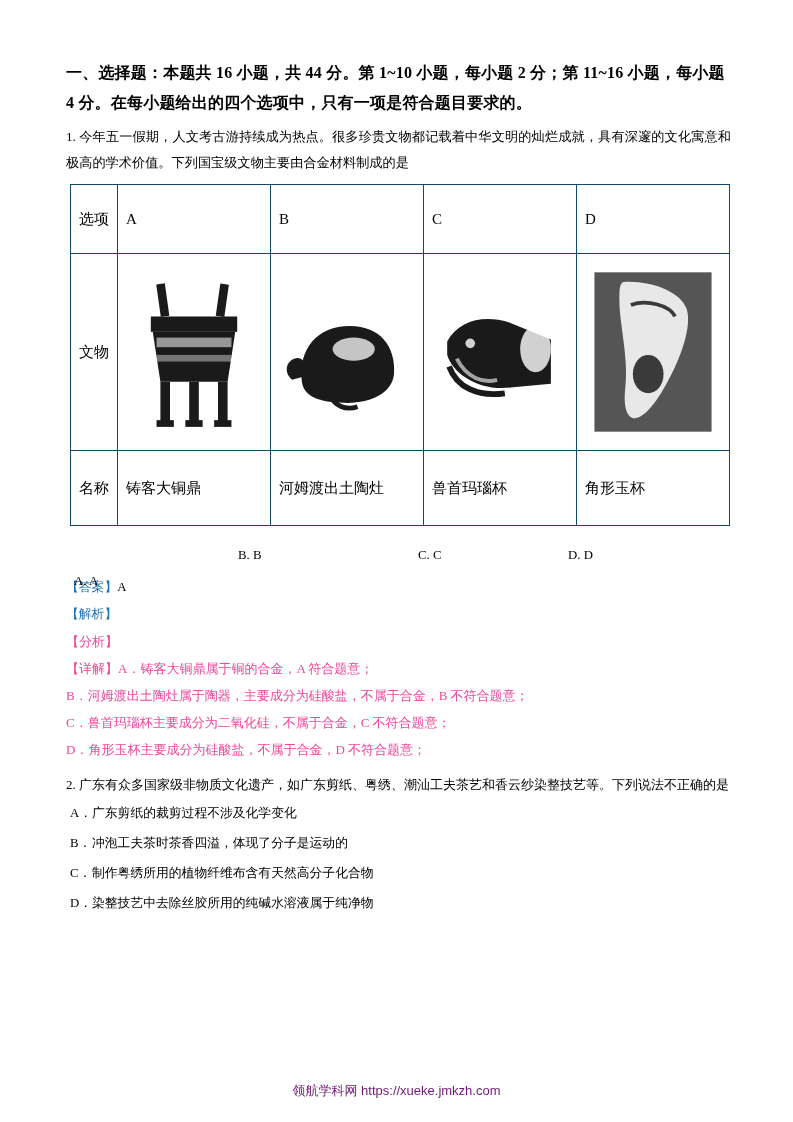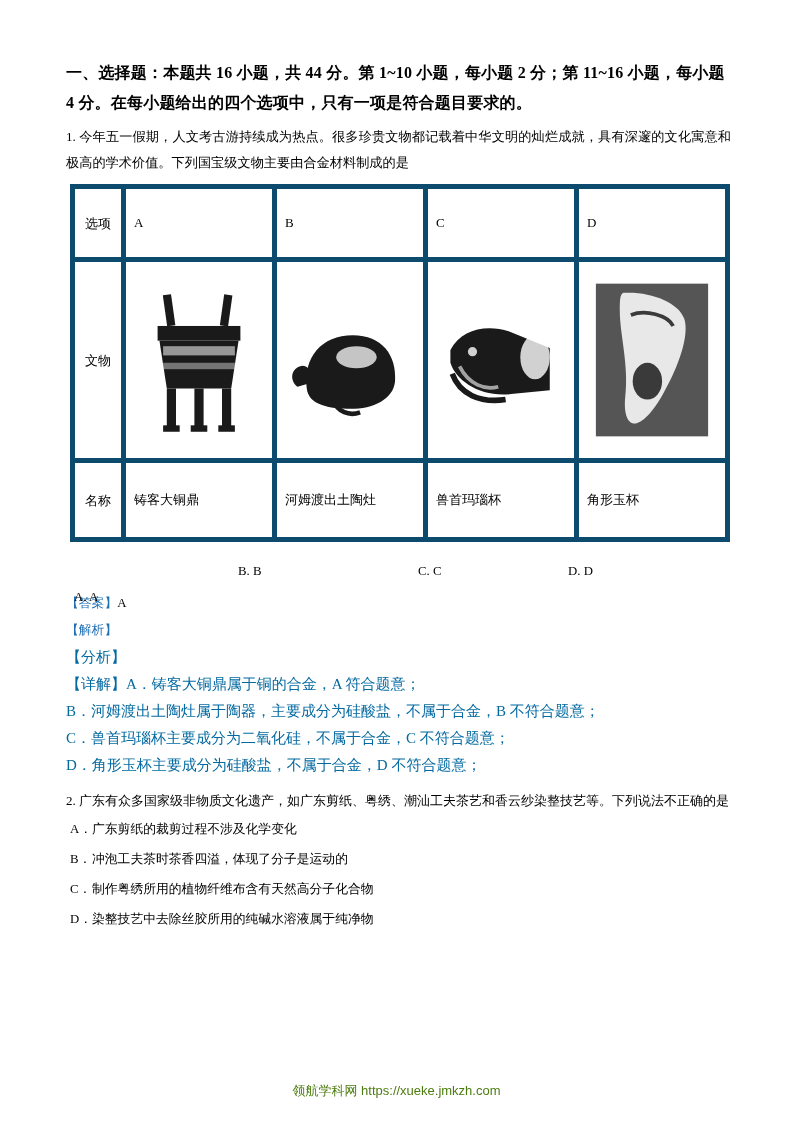--- a/index.html
+++ b/index.html
@@ -37,23 +37,23 @@
     margin-top: 4px;
     margin-bottom: 8px;
   }
   table.artifact-table {
     border-collapse: collapse;
     width: 660px;
     margin: 4px 0 0 4px;
     table-layout: fixed;
   }
   table.artifact-table td {
-    border: 5px solid #0c4a6e;
+    border: 1px solid #0c4a6e;
     vertical-align: middle;
-    font-size: 13px;
+    font-size: 15px;
     padding: 6px 8px;
   }
   td.rowlabel {
     width: 30px;
     text-align: center;
     line-height: 17px;
     padding: 4px 6px;
     font-size: 12.5px;
   }
   tr.row-option td { height: 56px; }
@@ -70,44 +70,44 @@
     position: absolute;
     top: 0;
   }
   .ans-line {
     font-size: 12.8px;
     line-height: 27px;
     color: #1f6fb5;
   }
   .ans-line .black { color: #000; }
   .exp-line {
-    font-size: 15px;
+    font-size: 13px;
     line-height: 27px;
-    color: #0369a1;
+    color: #ec4899;
   }
   .q2-stem {
     font-size: 13px;
     line-height: 27px;
     margin-top: 8px;
     text-align: justify;
   }
   .q2-opt {
     font-size: 12.8px;
     line-height: 30px;
     padding-left: 4px;
   }
   .q2-opt .lab { display: inline-block; width: 22px; }
   .footer {
     position: absolute;
     left: 0;
     bottom: 22px;
     width: 793px;
     text-align: center;
     font-size: 13px;
-    color: #4d7c0f;
+    color: #701a75;
     font-family: "Liberation Sans", sans-serif;
   }
   
   .art-wrap { position: relative; width: 100%; height: 178px; }
 </style>
 </head>
 <body>
 
 <div class="page">
 

